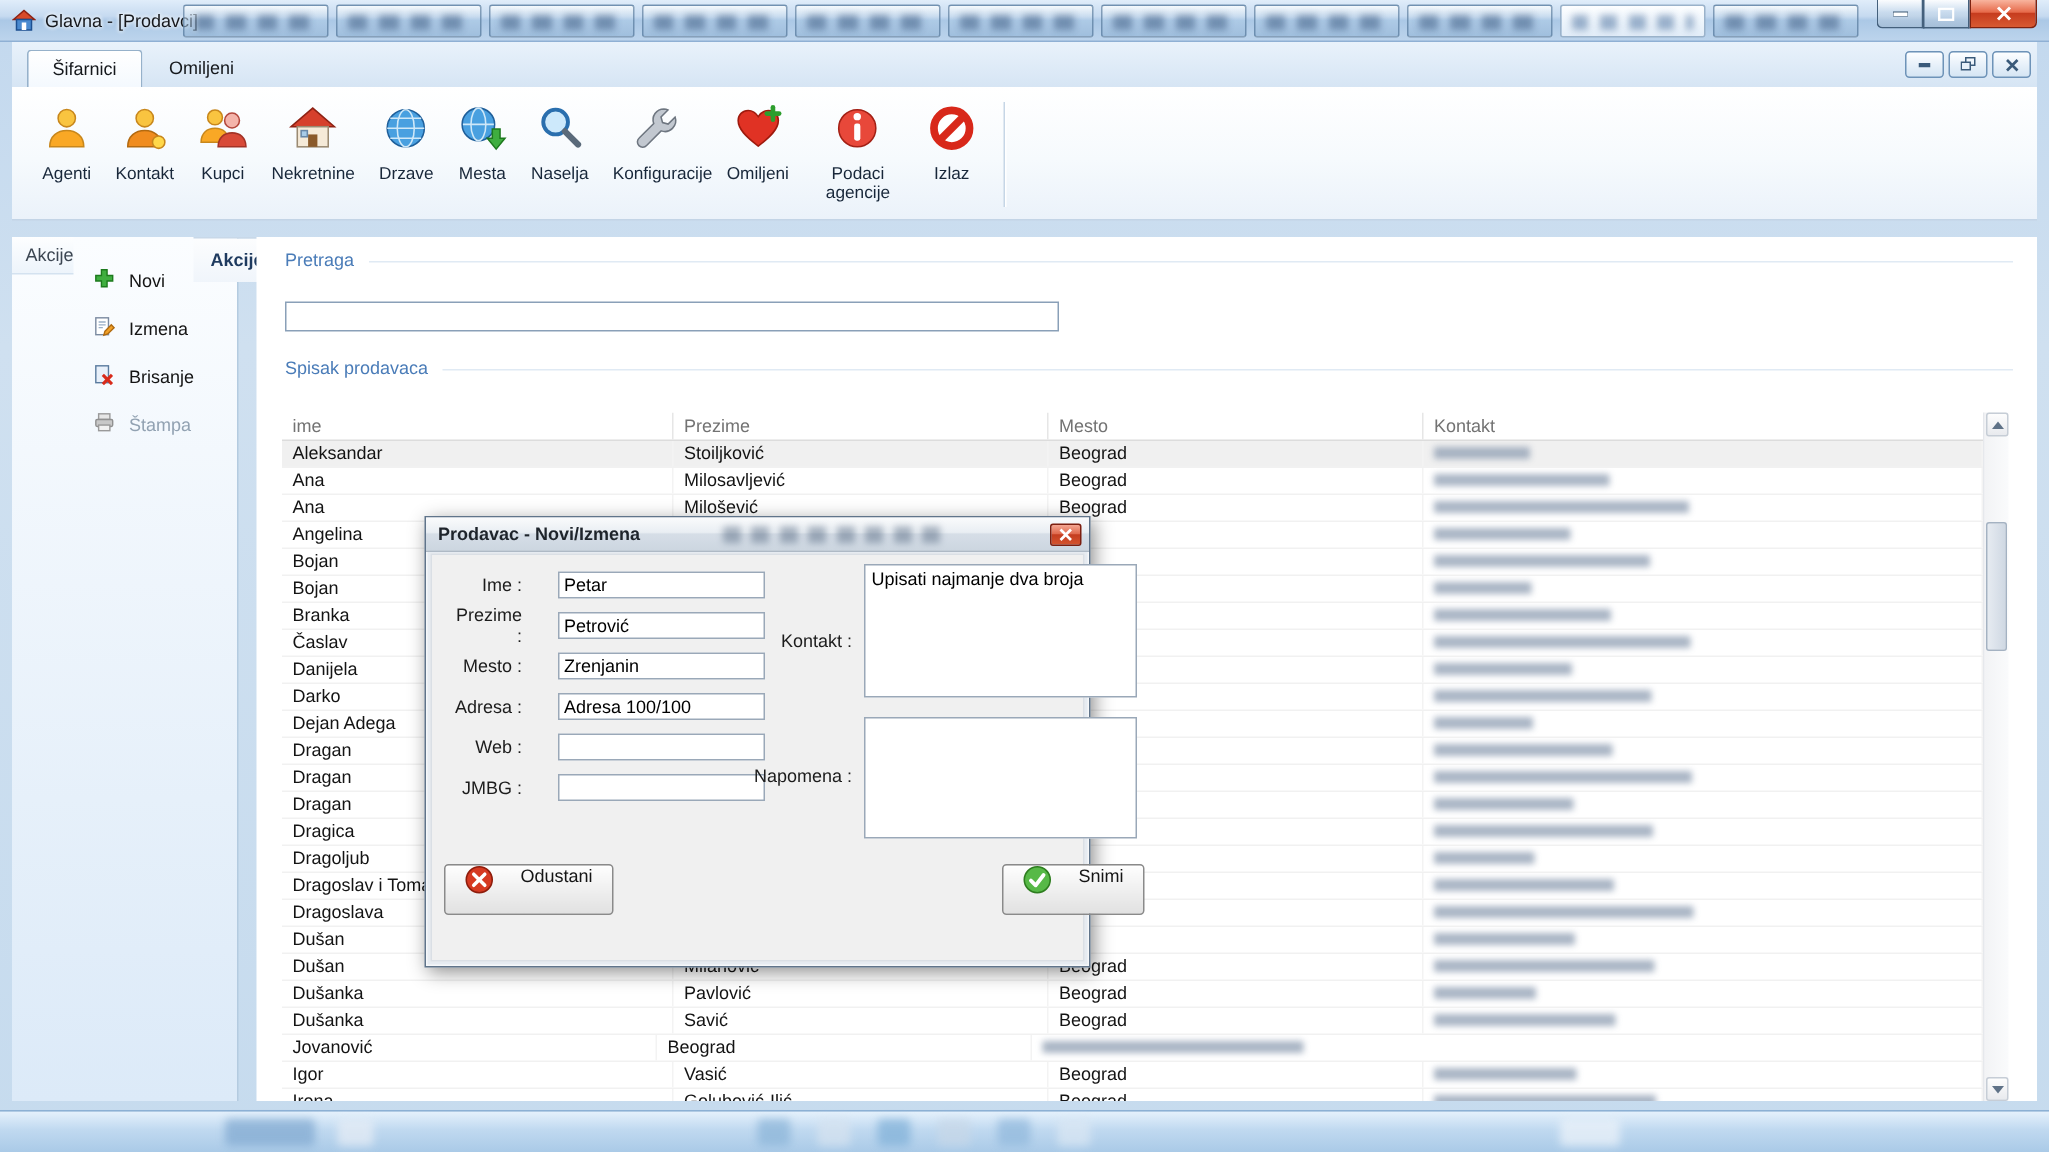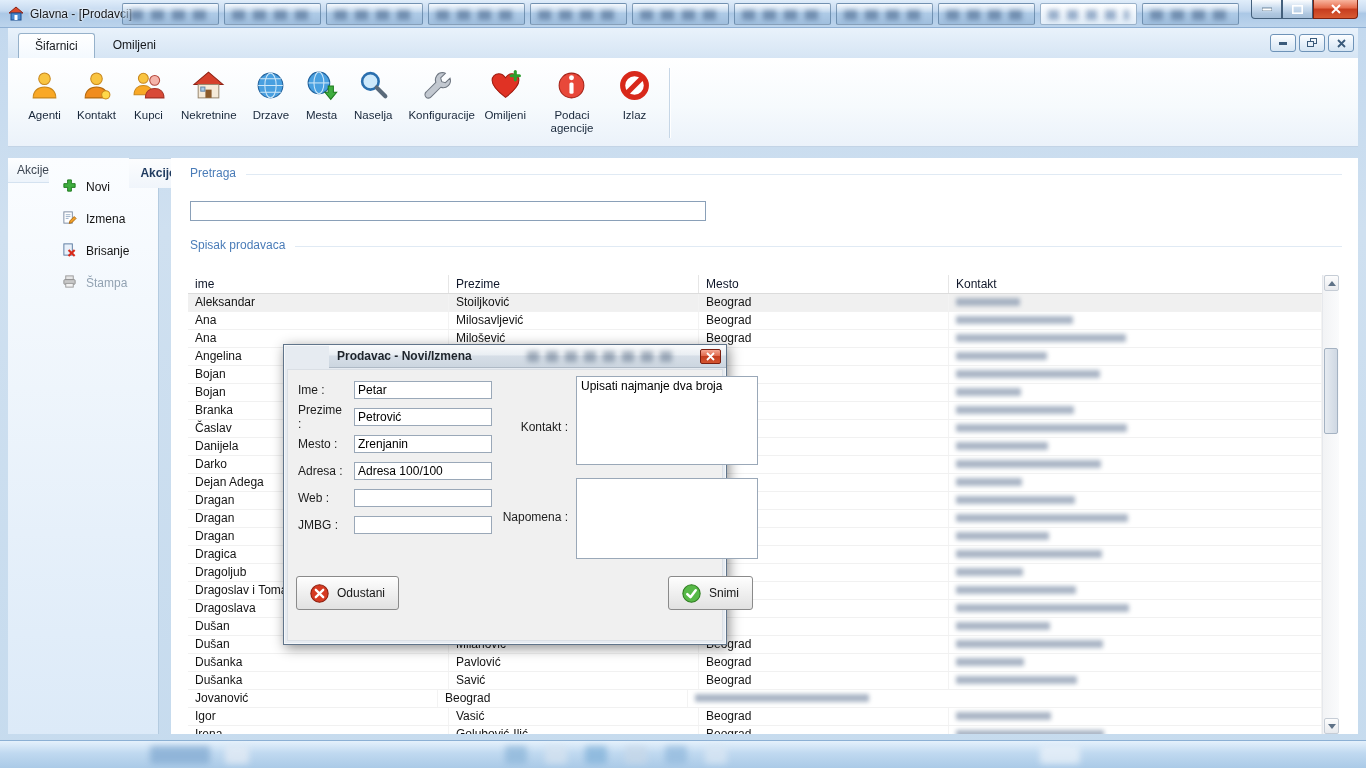--- a/index.html
+++ b/index.html
@@ -72,21 +72,21 @@
   .main { position:absolute; left:159px; top:158px; right:8px; height:576px; background:#fff; overflow:hidden;margin-left:12px; }
   .sec { position:absolute; left:19px; right:16px; display:flex; align-items:center; gap:10px; }
   .sec1 { top:8px; } .sec2 { top:80px; }
   .seclabel { font-size:12px; color:#4a7cb8; white-space:nowrap; }
   .sec::after { content:""; flex:1; height:1px; background:#e0eaf4; margin-top:3px; }
   .search { position:absolute; left:19px; top:43px; width:516px; height:20px;
     border:1px solid #8aa0b8; padding:0 4px; font:12px "Liberation Sans",sans-serif; }
 
   .table { position:absolute; left:17px; top:117px; right:36px; bottom:0; overflow:hidden; }
   .thead { display:flex; height:19px; border-bottom:1px solid #dcdcdc; background:#fff; }
-  .th { font-size:12px; color:#0f172a; padding:2px 0 0 7px; border-right:1px solid #e6e6e6; overflow:hidden; white-space:nowrap; }
+  .th { font-size:12px; color:#737373; padding:2px 0 0 7px; border-right:1px solid #e6e6e6; overflow:hidden; white-space:nowrap; }
   .c0 { width:261px; } .c1 { width:250px; } .c2 { width:250px; } .c3 { flex:1; border-right:none; }
   .trow { display:flex; height:18px; border-bottom:1px solid #f1f1f1; background:#fff; }
   .trow.sel { background:#f0f0f0; }
   .td { font-size:12px; color:#141414; padding:1px 0 0 7px; border-right:1px solid #f3f3f3;
     white-space:nowrap; overflow:hidden; }
   .blurline { display:inline-block; height:8px; margin-top:3px; background:#8e9db2;
     filter:blur(2px); opacity:.75; border-radius:1px; }
 
   .vscroll { position:absolute; top:117px; bottom:0; right:19px; width:17px;
     background:linear-gradient(90deg,#f2f3f5,#fafbfc); border-left:1px solid #e6e8ec; }
@@ -96,45 +96,45 @@
   .tri-up { width:0; height:0; border-left:4px solid transparent; border-right:4px solid transparent;
     border-bottom:5px solid #5f7287; }
   .tri-down { width:0; height:0; border-left:4px solid transparent; border-right:4px solid transparent;
     border-top:5px solid #5f7287; }
   .vthumb { position:absolute; left:1px; width:14px; top:73px; height:86px;
     background:linear-gradient(90deg,#e6ebf1,#cfd8e3); border:1px solid #a4b2c2; border-radius:2px; }
 
   
   .dialog { position:absolute; left:283px; top:344px; width:444px; height:301px; z-index:10;
     background:#e6ebf1; border:1px solid #60748a;
-    box-shadow:2px 3px 12px rgba(0,0,0,.45), inset 0 0 0 1px rgba(255,255,255,.65);padding-left:45px; }
+    box-shadow:2px 3px 12px rgba(0,0,0,.45), inset 0 0 0 1px rgba(255,255,255,.65); }
   .dtitle { height:23px; display:flex; align-items:center; padding:0 5px 0 8px;
     background:linear-gradient(#fafbfc,#e9eef3 45%,#d6dee7 50%,#ccd6e0);
     border-bottom:1px solid #aeb9c5; }
   .dtext { font-size:12px; font-weight:bold; color:#1e242b; white-space:nowrap; }
   .dsmudge { width:150px; height:11px; margin-left:55px; border-radius:2px;
     background:repeating-linear-gradient(90deg, rgba(80,100,125,.7) 0 12px, rgba(80,100,125,0) 12px 19px);
     filter:blur(2.5px); opacity:.65; }
   .dclose { margin-left:auto; width:21px; height:15px; border:1px solid #7c1f10; border-radius:2px;
     background:linear-gradient(#f4a692,#e06a4e 45%,#c43d20 50%,#d4542f);
     display:flex; align-items:center; justify-content:center; }
   .dbody { position:absolute; top:24px; left:3px; right:3px; bottom:3px; background:#f0f0f0;
     border:1px solid #dadfe5; }
   .frow { position:absolute; left:10px; height:19px; display:flex; align-items:center; }
-  .frow label { display:inline-block; width:50px; font-size:12px; color:#1c1c1c; margin-right:6px; }
+  .frow label { display:inline-block; width:50px; text-align:right; font-size:12px; color:#1c1c1c; margin-right:24px; }
   .frow input { width:138px; height:18px; border:1px solid #9aa8b8; background:#fff;
     font:12px "Liberation Sans",sans-serif; padding:0 3px; }
   .klabel, .nlabel { position:absolute; font-size:12px; color:#1c1c1c; text-align:right; }
   .klabel { left:206px; top:50px; width:74px; }
   .nlabel { left:194px; top:140px; width:86px; }
   textarea { position:absolute; left:288px; width:182px; border:1px solid #9aa8b8; background:#fff;
     font:12px "Liberation Sans",sans-serif; padding:2px 4px; resize:none; }
   .kontakt-ta { top:6px; height:89px; }
   .napomena-ta { top:108px; height:81px; }
-  .dbtn { position:absolute; top:206px; height:34px; display:flex; align-items:center; gap:8px;
+  .dbtn { position:absolute; top:206px; height:34px; display:flex; align-items:flex-start; gap:18px;
     padding:0 13px; border:1px solid #8a8a8a; border-radius:3px; font-size:12px; color:#151515;
     background:linear-gradient(#fefefe,#eeeeee 55%,#e1e1e1); box-shadow:inset 0 1px 0 #fff; cursor:default; }
   .dbtn.cancel { left:8px; } .dbtn.save { left:380px; }
   .dbtn svg { width:19px; height:19px; flex:none; }
 
   
   .taskbar { position:absolute; left:0; right:0; bottom:0; height:28px;
     background:linear-gradient(#e5f1fc,#c0d9f0 45%,#aacae7); border-top:1px solid #8cb0d4; }
   .blob { position:absolute; top:5px; height:18px; filter:blur(3px); opacity:.7; border-radius:3px; }
 </style>

